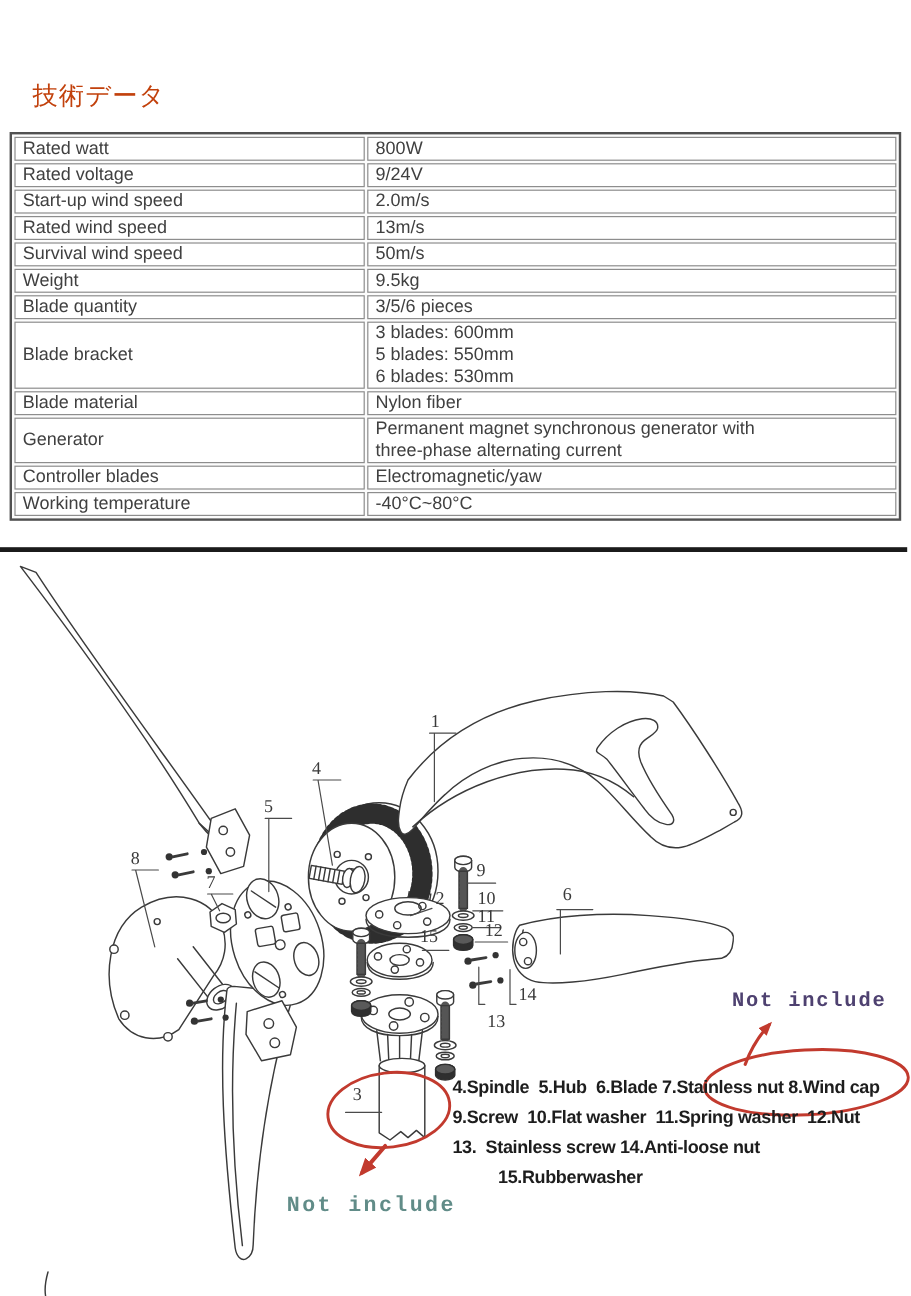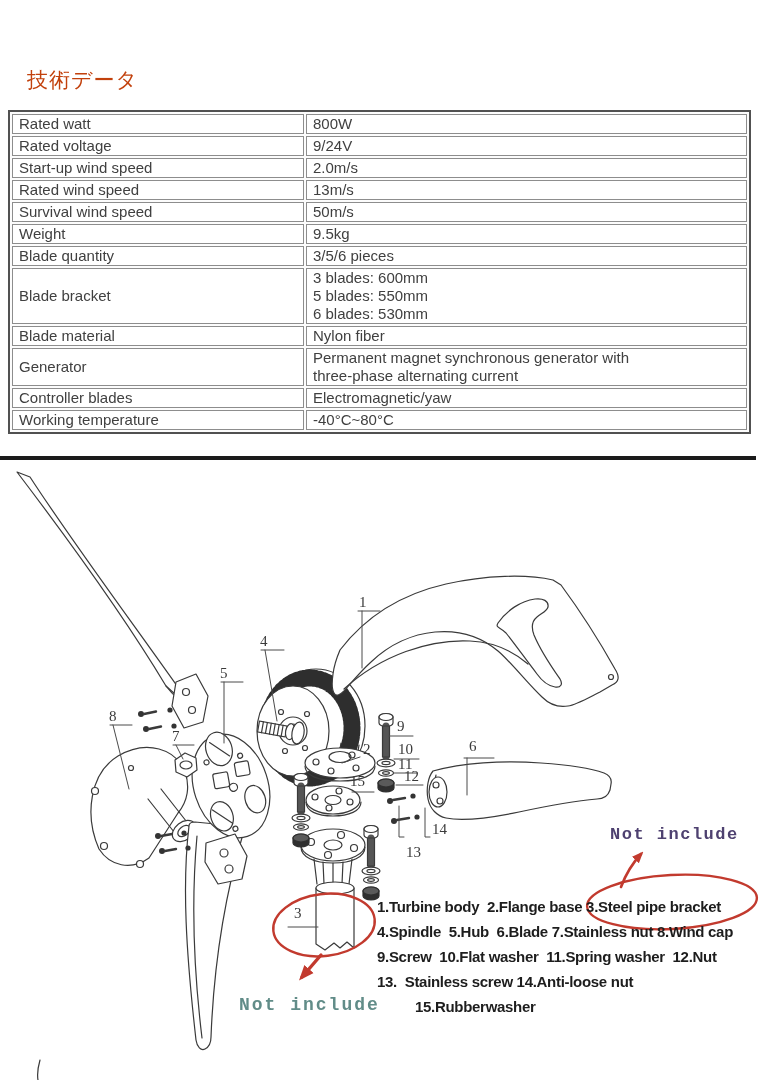--- a/index.html
+++ b/index.html
@@ -349,21 +349,20 @@
     <span class="callout" style="left: 398px; top: 757px;">11</span>
     <span class="callout" style="left: 404px; top: 769px;">12</span>
     <span class="callout" style="left: 350px; top: 774px;">15</span>
     <span class="callout" style="left: 469px; top: 739px;">6</span>
     <span class="callout" style="left: 406px; top: 821px; margin-top: 24px;">13</span>
     <span class="callout" style="left: 432px; top: 822px;">14</span>
     <span class="callout" style="left: 294px; top: 906px;">3</span>
   </div>
 
 <div class="parts-list" id="parts-list">
-    <div class="pl-line pl-0">1.Turbine body  2.Flange base 3.Steel pipe bracket</div>
     <div class="pl-line pl-1">4.Spindle  5.Hub  6.Blade 7.Stainless nut 8.Wind cap</div>
     <div class="pl-line pl-2">9.Screw  10.Flat washer  11.Spring washer  12.Nut</div>
     <div class="pl-line pl-3">13.  Stainless screw 14.Anti-loose nut</div>
     <div class="pl-line pl-4">15.Rubberwasher</div>
   </div>
 
 <span class="note note-top">Not include</span>
 <span class="note note-bottom">Not include</span>
 
 </body></html>

